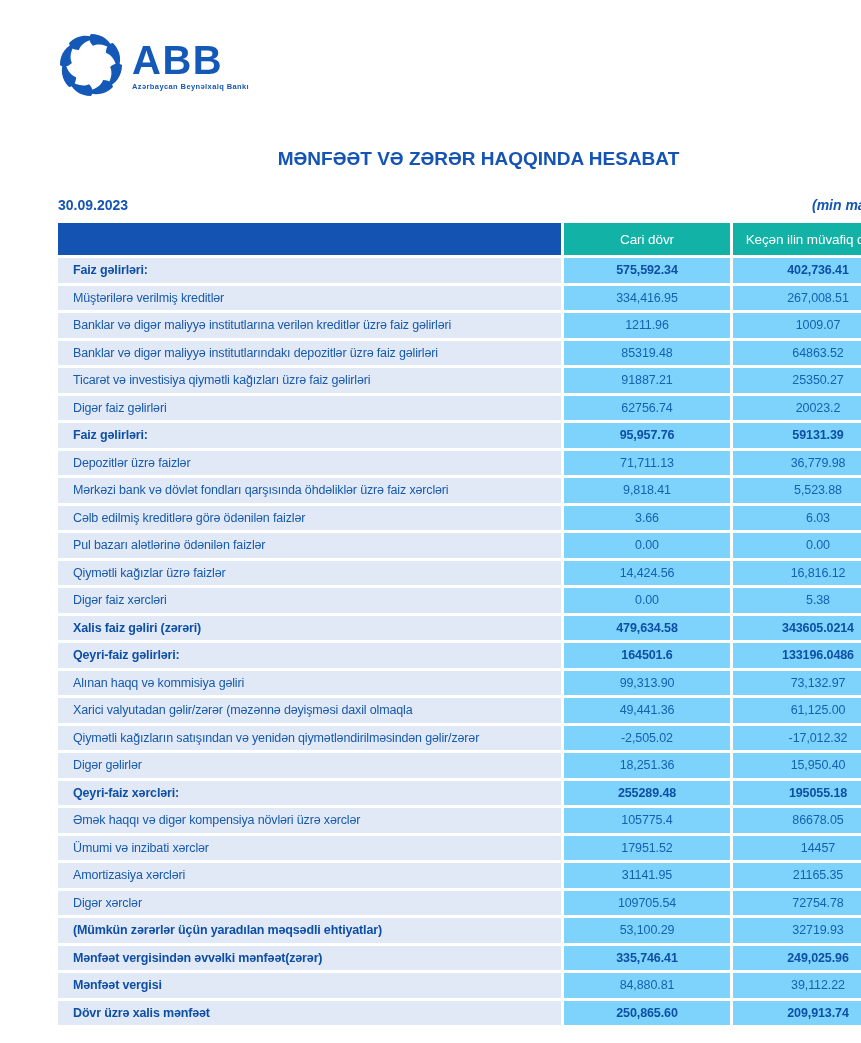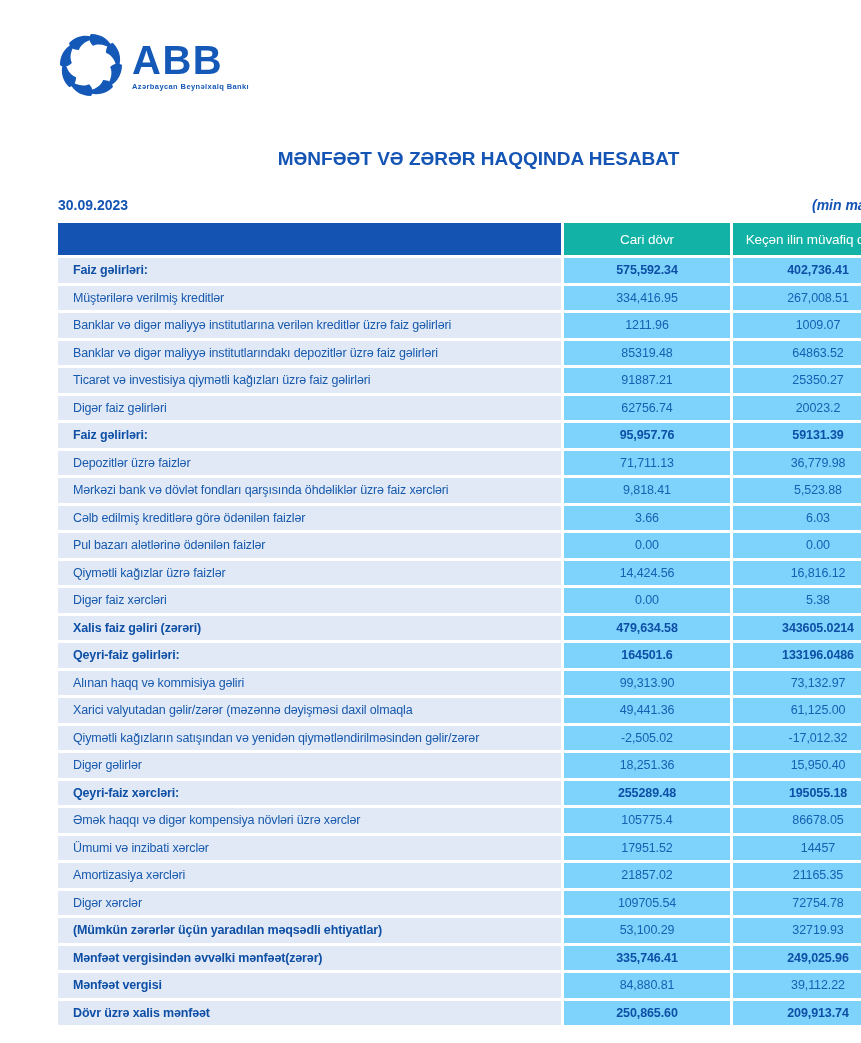--- a/index.html
+++ b/index.html
@@ -234,21 +234,21 @@
   </div>
 
   <div class="trow">
     <div class="lbl">Ümumi və inzibati xərclər</div>
     <div class="val">17951.52</div>
     <div class="val">14457</div>
   </div>
 
   <div class="trow">
     <div class="lbl">Amortizasiya xərcləri</div>
-    <div class="val">21857.02</div>
+    <div class="val">31141.95</div>
     <div class="val">21165.35</div>
   </div>
 
   <div class="trow">
     <div class="lbl">Digər xərclər</div>
     <div class="val">109705.54</div>
     <div class="val">72754.78</div>
   </div>
 
   <div class="trow">

